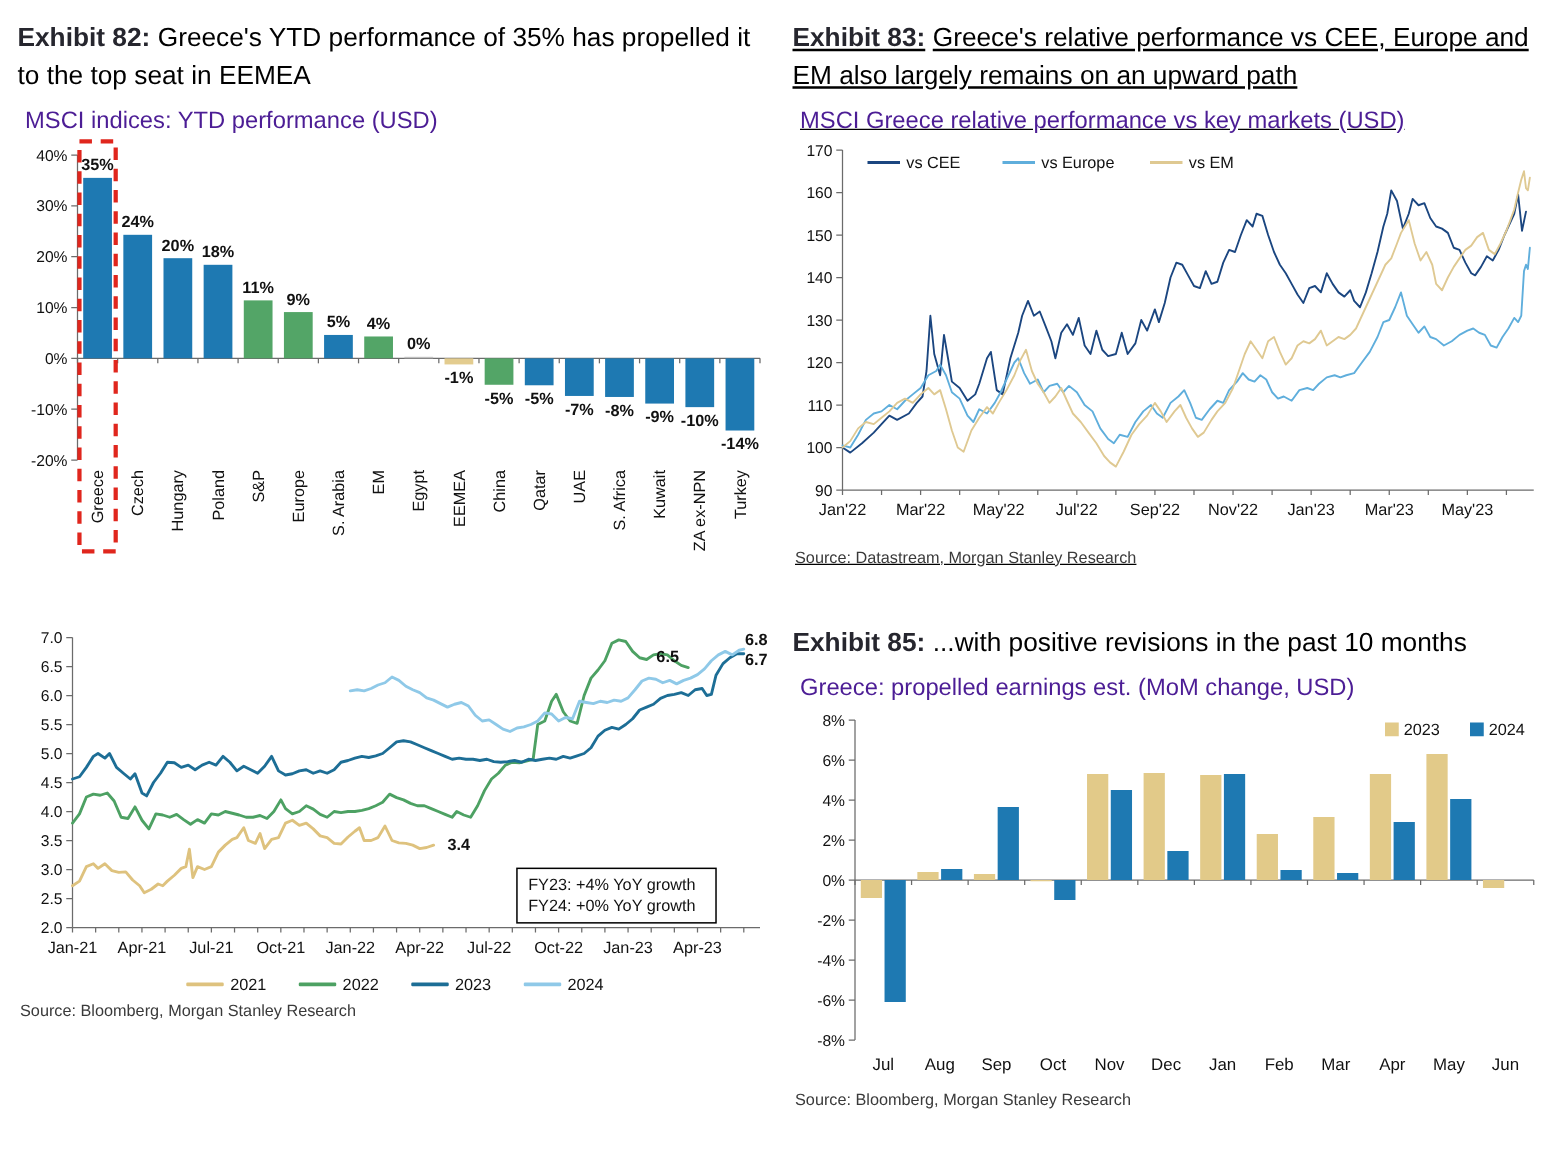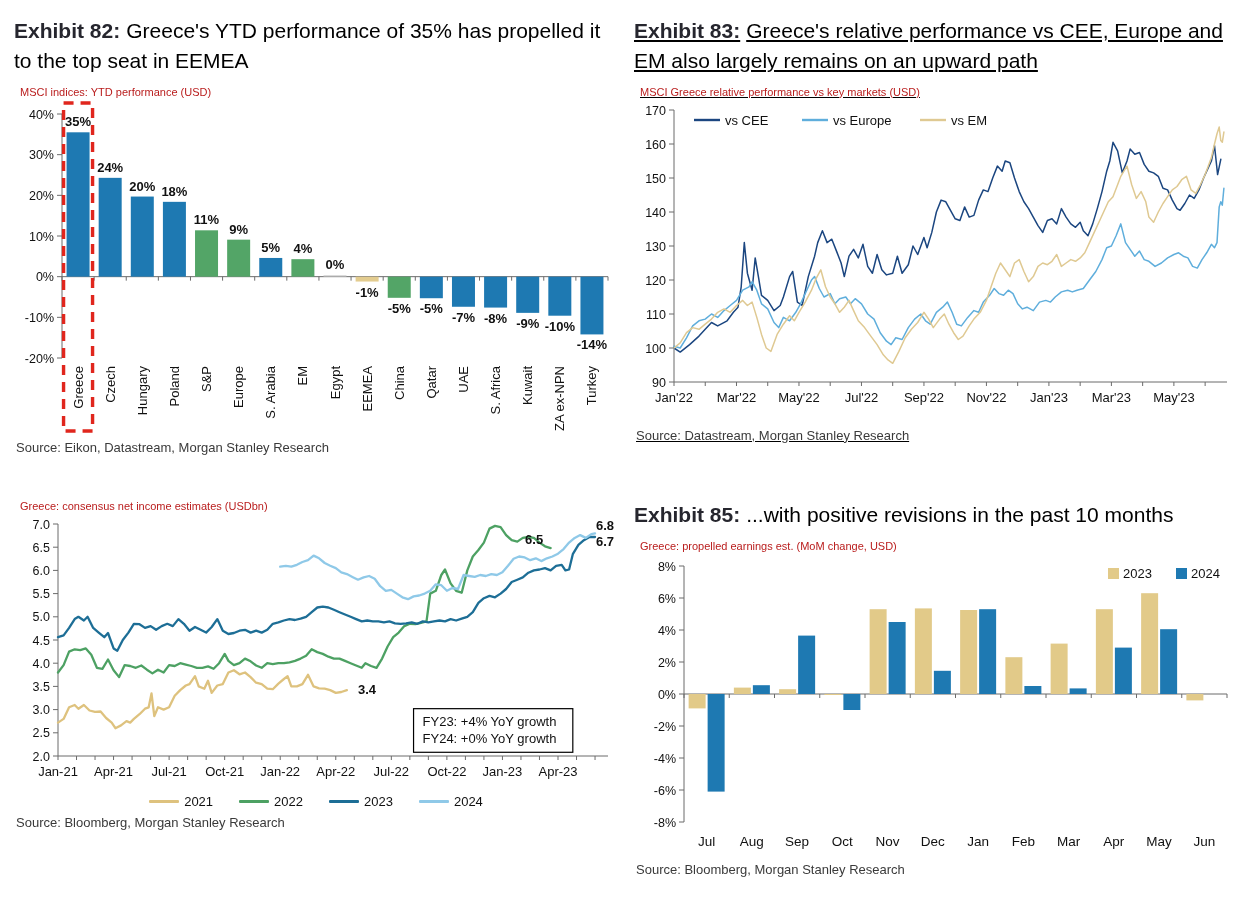--- a/index.html
+++ b/index.html
@@ -5,21 +5,21 @@
   html,body{margin:0;padding:0;background:#ffffff;}
   body{width:1237px;height:919px;position:relative;overflow:hidden;
        font-family:"Liberation Sans", sans-serif;color:#000;}
   .panel{position:absolute;}
   #p-ex82{left:14px;top:16px;width:604px;}
   #p-ex83{left:634px;top:16px;width:603px;text-decoration:underline;}
   #p-ex84{left:14px;top:500px;width:604px;}
   #p-ex85{left:634px;top:500px;width:603px;}
   .ex-title{font-size:21px;line-height:1.42;color:#000;margin:0 0 10px 0;}
   .ex-title .ex-label{font-weight:bold;color:#26262e;margin-right:6px;}
-  .subtitle{font-size:11px;color:#b91c1c;margin:0 0 2px 6px;}
+  .subtitle{font-size:19px;color:#4c1d95;margin:0 0 2px 6px;}
   .src{font-size:13px;color:#3a3a3a;margin:6px 0 0 2px;}
   svg{display:block;font-family:"Liberation Sans", sans-serif;}
   .legend-below{display:flex;justify-content:center;gap:26px;
                 font-size:13px;color:#111;margin-top:2px;}
   .legend-below .it{display:flex;align-items:center;gap:5px;}
   .legend-below .sw{display:inline-block;width:30px;height:3px;border-radius:1px;}
 </style>
 </head>
 <body>
 
@@ -107,21 +107,20 @@
       <text x="513.7058823529412" y="227.86" font-size="13" fill="#111" text-anchor="middle" font-weight="bold" transform="">-9%</text>
       <text x="0" y="0" font-size="13" fill="#111" text-anchor="end" font-weight="normal" transform="translate(518.2058823529412,266) rotate(-90)">Kuwait</text>
       <rect x="534.3235294117646" y="176.66666666666666" width="23" height="39.03999999999999" fill="#1E79B2"></rect>
       <text x="545.8235294117646" y="230.70666666666665" font-size="13" fill="#111" text-anchor="middle" font-weight="bold" transform="">-10%</text>
       <text x="0" y="0" font-size="13" fill="#111" text-anchor="end" font-weight="normal" transform="translate(550.3235294117646,266) rotate(-90)">ZA ex-NPN</text>
       <rect x="566.4411764705882" y="176.66666666666666" width="23" height="57.7466666666667" fill="#1E79B2"></rect>
       <text x="577.9411764705882" y="249.41333333333336" font-size="13" fill="#111" text-anchor="middle" font-weight="bold" transform="">-14%</text>
       <text x="0" y="0" font-size="13" fill="#111" text-anchor="end" font-weight="normal" transform="translate(582.4411764705882,266) rotate(-90)">Turkey</text>
       <rect x="49.55882352941177" y="3" width="29" height="328" fill="none" stroke="#E0261D" stroke-width="3.4" stroke-dasharray="10 7"></rect>
     </svg>
-  <div class="src">Source: Eikon, Datastream, Morgan Stanley Research</div>
 </div>
 
 <div class="panel" id="p-ex83">
   <div class="ex-title"><span class="ex-label">Exhibit 83:</span><span>Greece's relative performance vs CEE, Europe and EM also largely remains on an upward path</span></div>
   <div class="subtitle">MSCI Greece relative performance vs key markets (USD)</div>
   <svg width="603" height="322">
       <line x1="40" y1="10" x2="40" y2="282" stroke="#6b6b6b" stroke-width="1"></line>
       <line x1="35" y1="10" x2="40" y2="10" stroke="#6b6b6b"></line>
       <text x="32" y="14.5" font-size="12.5" fill="#111" text-anchor="end" font-weight="normal" transform="">170</text>
       <line x1="35" y1="44" x2="40" y2="44" stroke="#6b6b6b"></line>
@@ -175,21 +174,20 @@
       <text x="91" y="24.5" font-size="13" fill="#111" text-anchor="start" font-weight="normal" transform="">vs CEE</text>
       <line x1="168" y1="20" x2="194" y2="20" stroke="#5FAEDC" stroke-width="2.4"></line>
       <text x="199" y="24.5" font-size="13" fill="#111" text-anchor="start" font-weight="normal" transform="">vs Europe</text>
       <line x1="286" y1="20" x2="312" y2="20" stroke="#DFC992" stroke-width="2.4"></line>
       <text x="317" y="24.5" font-size="13" fill="#111" text-anchor="start" font-weight="normal" transform="">vs EM</text>
     </svg>
   <div class="src">Source: Datastream, Morgan Stanley Research</div>
 </div>
 
 <div class="panel" id="p-ex84">
-  <div class="subtitle">Greece: consensus net income estimates (USDbn)</div>
   <svg width="604" height="278">
       <line x1="44" y1="10" x2="44" y2="242" stroke="#6b6b6b" stroke-width="1"></line>
       <line x1="39" y1="10" x2="44" y2="10" stroke="#6b6b6b"></line>
       <text x="36" y="14.5" font-size="12.5" fill="#111" text-anchor="end" font-weight="normal" transform="">7.0</text>
       <line x1="39" y1="33.2" x2="44" y2="33.2" stroke="#6b6b6b"></line>
       <text x="36" y="37.7" font-size="12.5" fill="#111" text-anchor="end" font-weight="normal" transform="">6.5</text>
       <line x1="39" y1="56.4" x2="44" y2="56.4" stroke="#6b6b6b"></line>
       <text x="36" y="60.9" font-size="12.5" fill="#111" text-anchor="end" font-weight="normal" transform="">6.0</text>
       <line x1="39" y1="79.6" x2="44" y2="79.6" stroke="#6b6b6b"></line>
       <text x="36" y="84.1" font-size="12.5" fill="#111" text-anchor="end" font-weight="normal" transform="">5.5</text>

